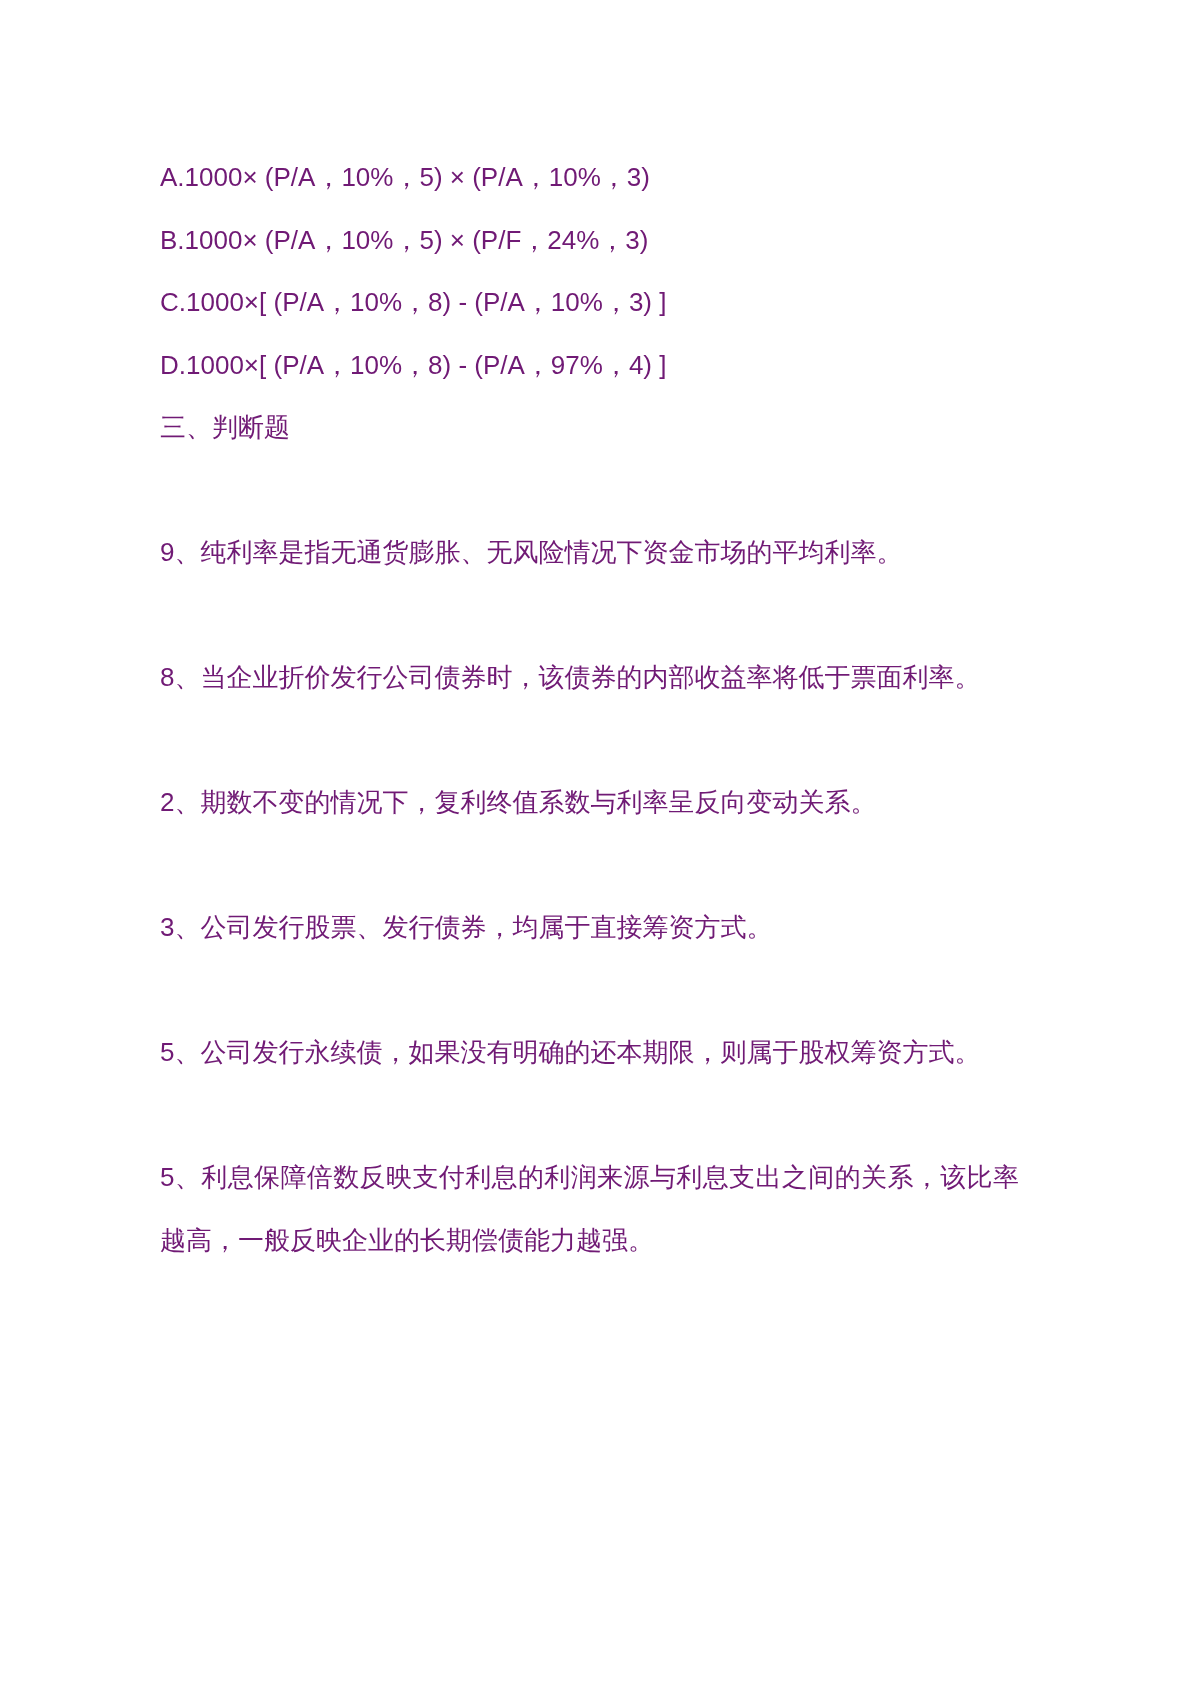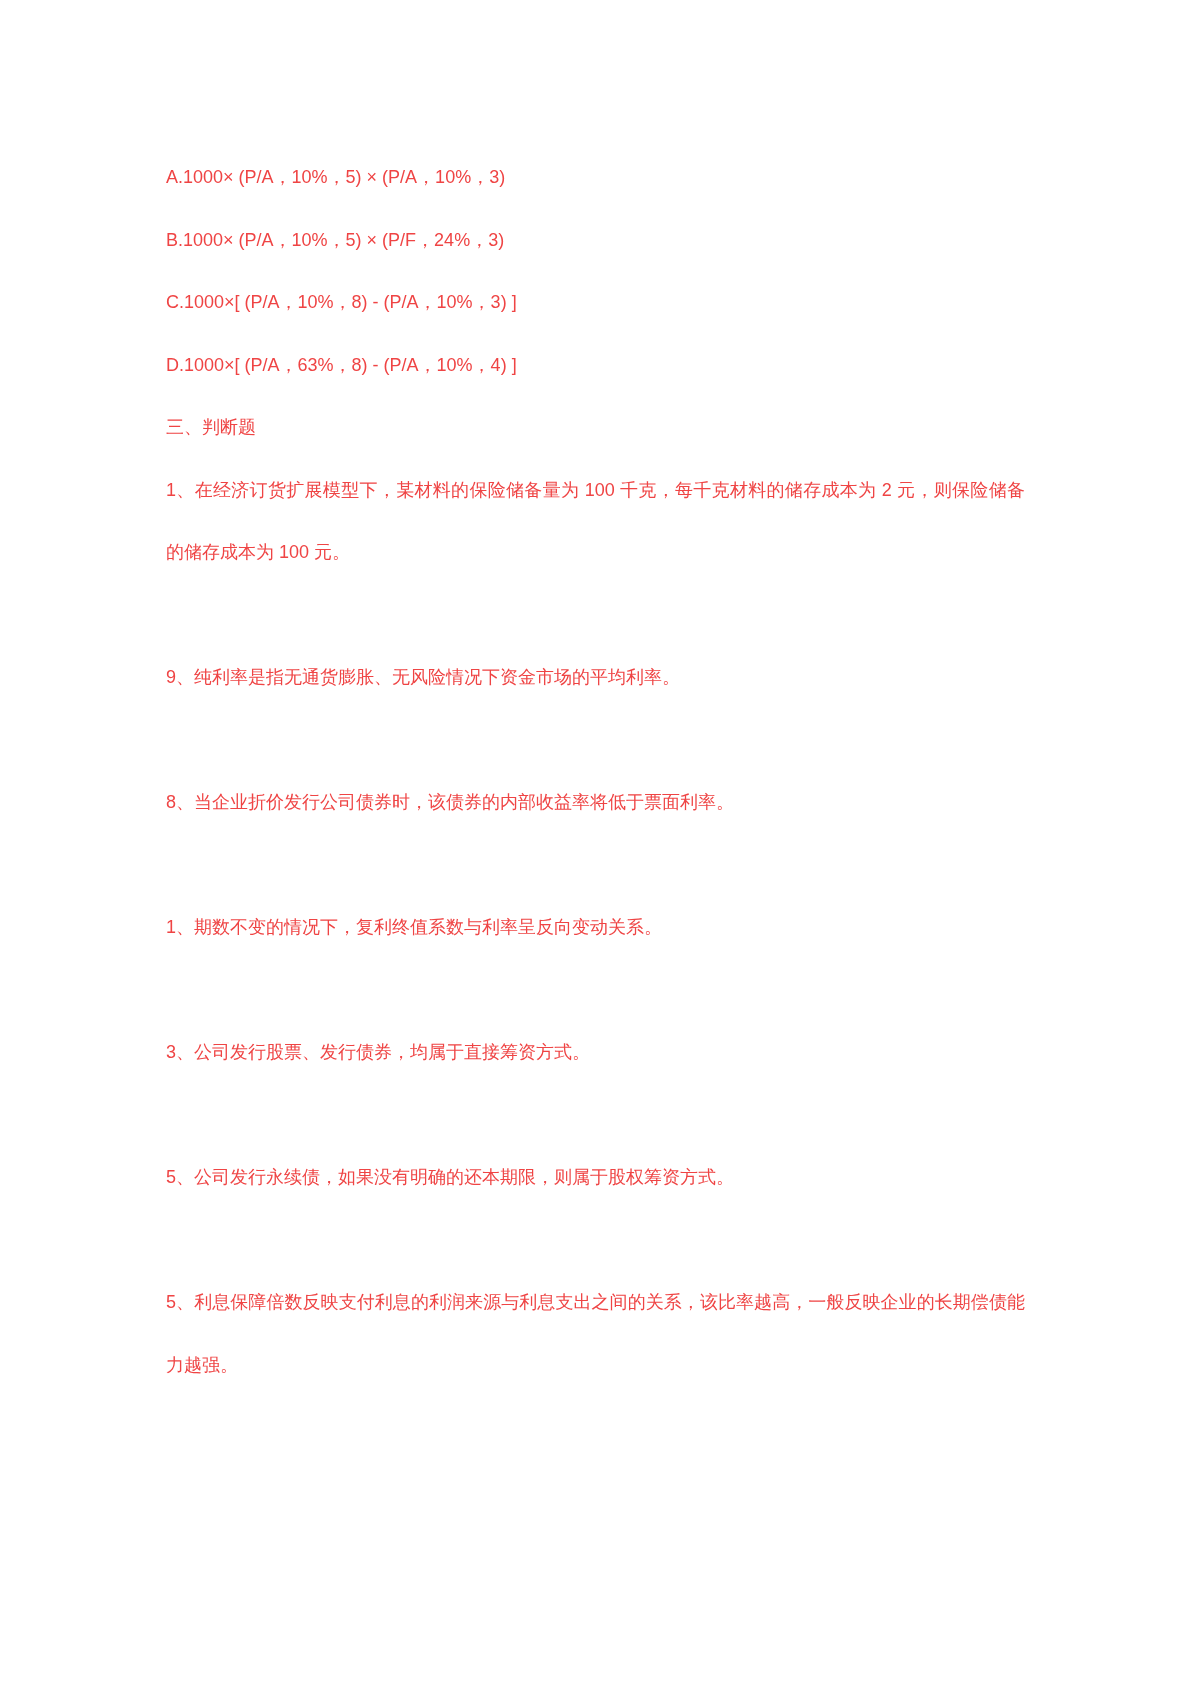--- a/index.html
+++ b/index.html
@@ -9,25 +9,25 @@
   }
   body {
     width: 1190px;
     height: 1683px;
     position: relative;
     overflow: hidden;
     font-family: "Liberation Sans", "DejaVu Sans", sans-serif;
   }
   .doc-content {
     position: absolute;
-    left: 166px;
+    left: 160px;
     top: 146px;
     width: 859px;
-    color: #ef4444;
-    font-size: 18px;
+    color: #701a75;
+    font-size: 26px;
   }
   .line {
     margin: 0;
     padding: 0;
     line-height: 62.5px;
     text-align: justify;
     text-justify: inter-ideograph;
     white-space: normal;
     word-break: break-word;
   }
@@ -36,25 +36,24 @@
   }
 </style>
 </head>
 <body>
 
 <div class="doc-content">
 
   <p class="line">A.1000× (P/A，10%，5) × (P/A，10%，3)</p>
   <p class="line">B.1000× (P/A，10%，5) × (P/F，24%，3)</p>
   <p class="line">C.1000×[ (P/A，10%，8) - (P/A，10%，3) ]</p>
-  <p class="line">D.1000×[ (P/A，63%，8) - (P/A，10%，4) ]</p>
+  <p class="line">D.1000×[ (P/A，10%，8) - (P/A，97%，4) ]</p>
 
   <p class="line">三、判断题</p>
 
-  <p class="line">1、在经济订货扩展模型下，某材料的保险储备量为 100 千克，每千克材料的储存成本为 2 元，则保险储备的储存成本为 100 元。</p>
   <p class="line spaced">9、纯利率是指无通货膨胀、无风险情况下资金市场的平均利率。</p>
   <p class="line spaced">8、当企业折价发行公司债券时，该债券的内部收益率将低于票面利率。</p>
-  <p class="line spaced">1、期数不变的情况下，复利终值系数与利率呈反向变动关系。</p>
+  <p class="line spaced">2、期数不变的情况下，复利终值系数与利率呈反向变动关系。</p>
   <p class="line spaced">3、公司发行股票、发行债券，均属于直接筹资方式。</p>
   <p class="line spaced">5、公司发行永续债，如果没有明确的还本期限，则属于股权筹资方式。</p>
   <p class="line spaced">5、利息保障倍数反映支付利息的利润来源与利息支出之间的关系，该比率越高，一般反映企业的长期偿债能力越强。</p>
 
 </div>
 
 </body></html>

